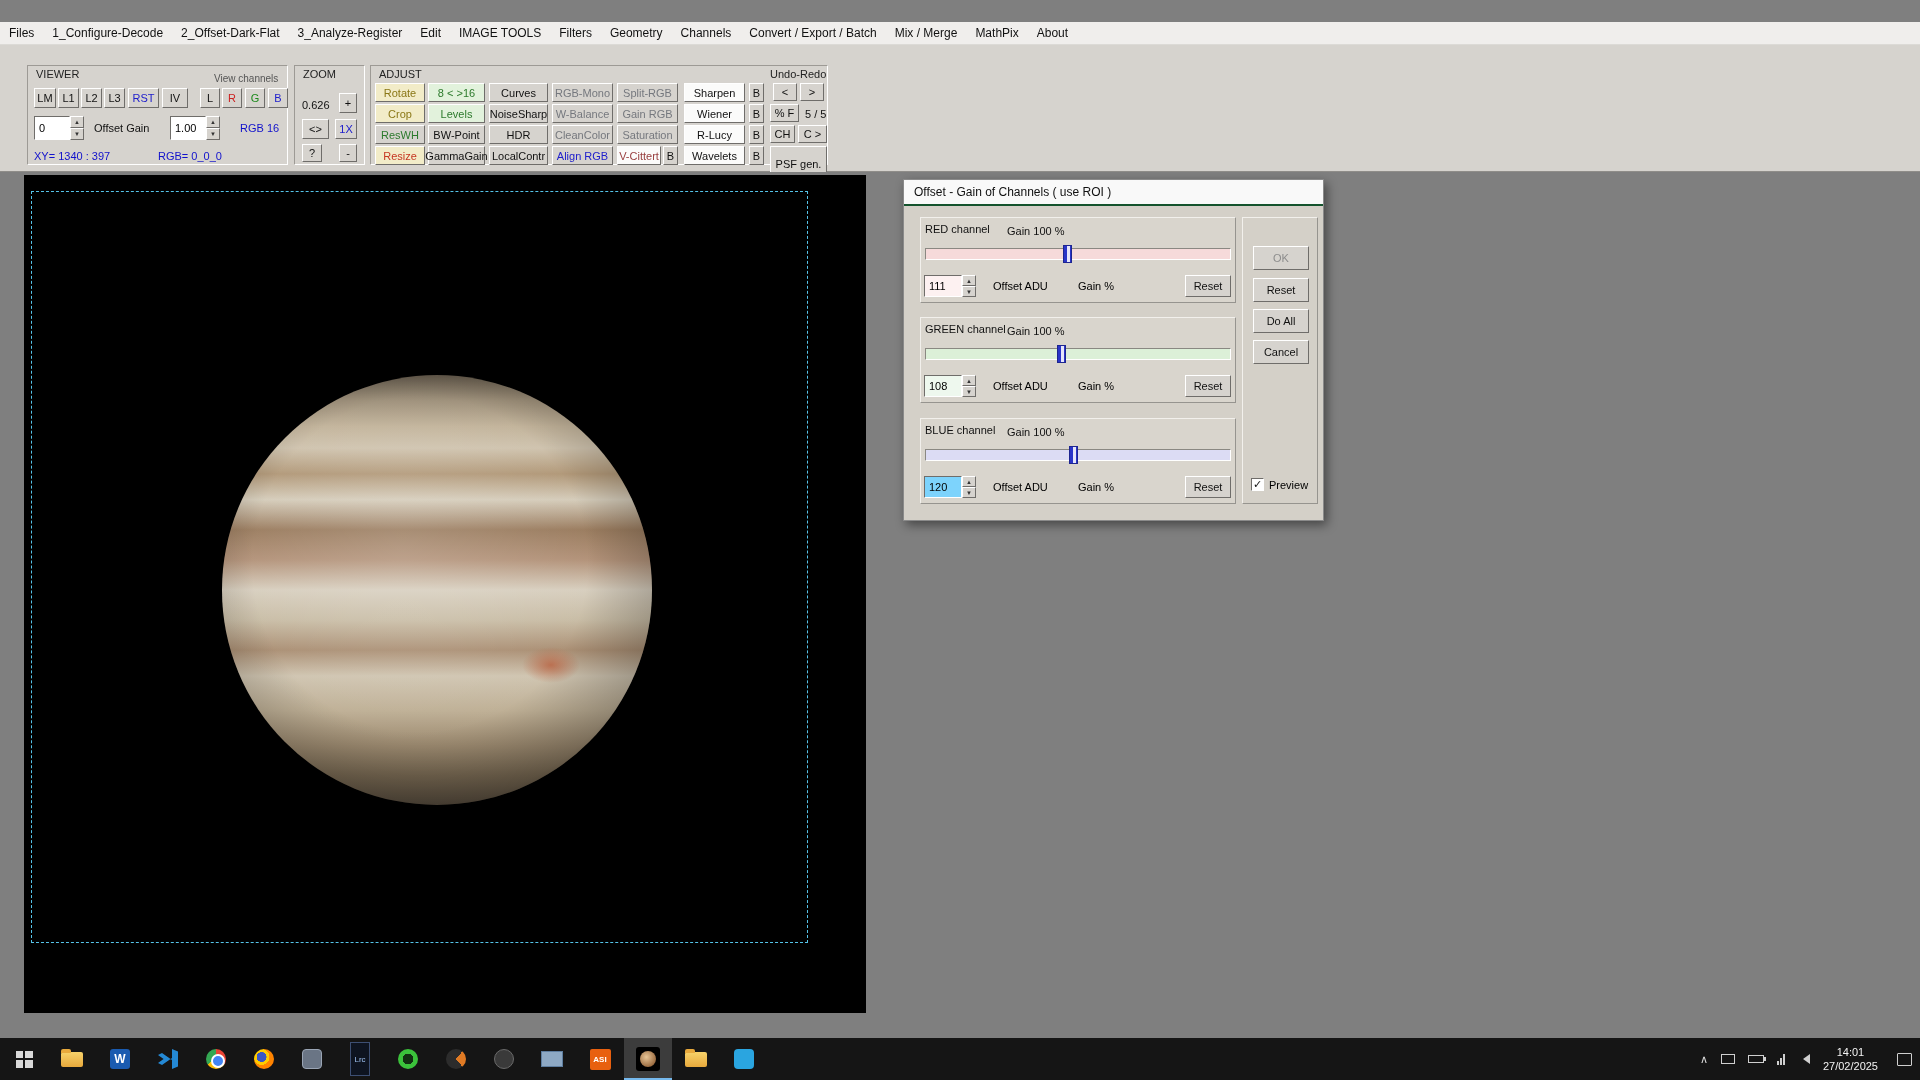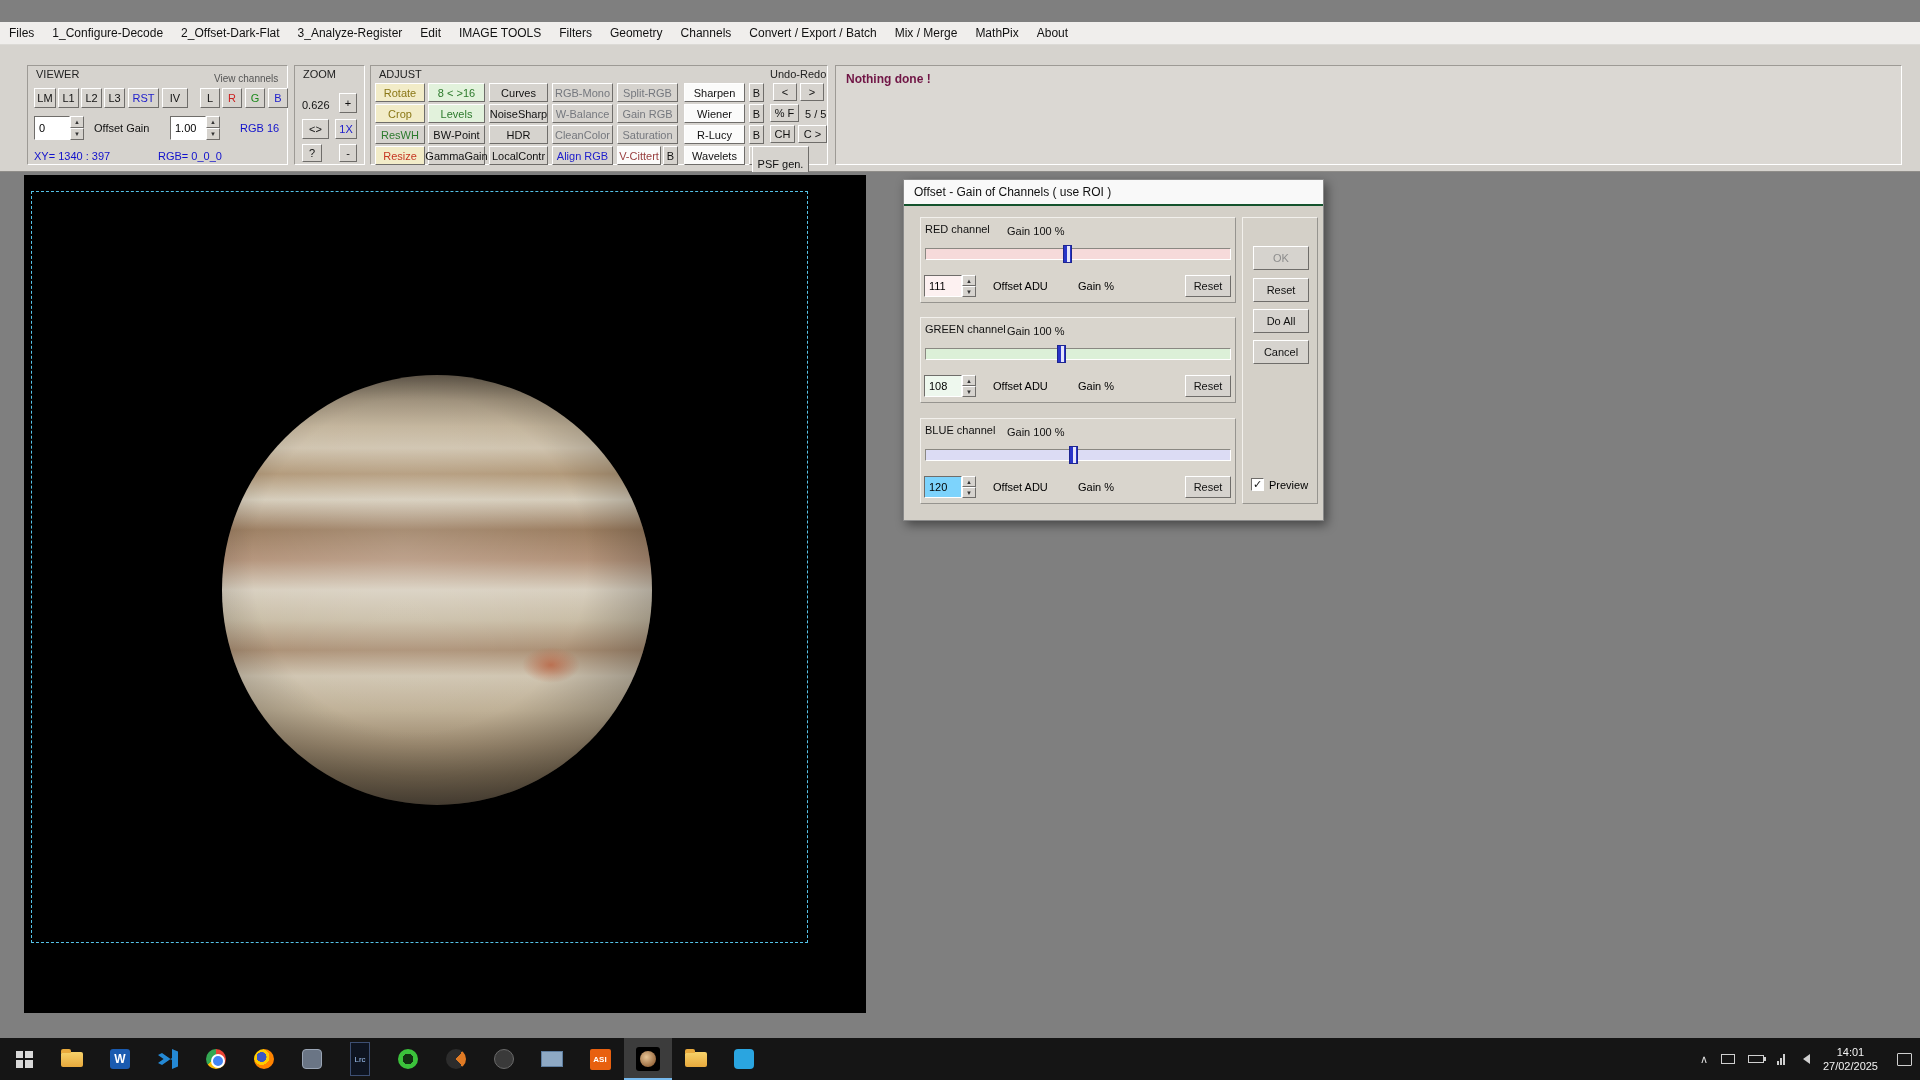--- a/index.html
+++ b/index.html
@@ -71,21 +71,21 @@
   .ar1{top:17px;height:19px} .ar2{top:38px;height:19px} .ar3{top:59px;height:19px} .ar4{top:80px;height:19px}
 
   
   .ur-label{position:absolute;left:399px;top:2px;font-size:11px;color:#222;}
   .ur-back{left:402px;top:17px;width:24px;height:18px;}
   .ur-fwd{left:429px;top:17px;width:24px;height:18px;}
   .ur-pctf{left:399px;top:38px;width:29px;height:18px;}
   .ur-counter{position:absolute;left:434px;top:42px;font-size:11px;}
   .ur-ch{left:399px;top:59px;width:25px;height:18px;}
   .ur-cfwd{left:427px;top:59px;width:29px;height:18px;}
-  .ur-psf{left:381px;top:80px;width:57px;height:36px;}
+  .ur-psf{left:399px;top:80px;width:57px;height:36px;}
 
   .status-msg{position:absolute;left:10px;top:6px;font-size:12px;font-weight:bold;color:#701545;}
 
   
   .client{position:absolute;left:0;top:172px;width:1920px;height:866px;background:#7f7f7f;}
   .canvas{position:absolute;left:24px;top:3px;width:842px;height:838px;background:#000;}
   .selection{position:absolute;left:7px;top:16px;width:777px;height:752px;border:1px dashed #55c3e8;}
 
   .planet{position:absolute;left:198px;top:200px;width:430px;height:430px;border-radius:50%;
     background:
@@ -269,23 +269,20 @@
       <span class="ur-label">Undo-Redo</span>
       <span class="btn ur-back">&lt;</span>
       <span class="btn ur-fwd">&gt;</span>
       <span class="btn ur-pctf">% F</span>
       <span class="ur-counter">5 / 5</span>
       <span class="btn ur-ch">CH</span>
       <span class="btn ur-cfwd">C &gt;</span>
       <span class="btn ur-psf">PSF gen.</span>
     </div>
 
-    <div class="group g-status">
-      <span class="status-msg">Nothing done !</span>
-    </div>
   </div>
 
   <div class="client">
     <div class="canvas">
       <div class="selection"></div>
       <div class="planet">
         <div class="grs"></div>
       </div>
     </div>
   </div>

